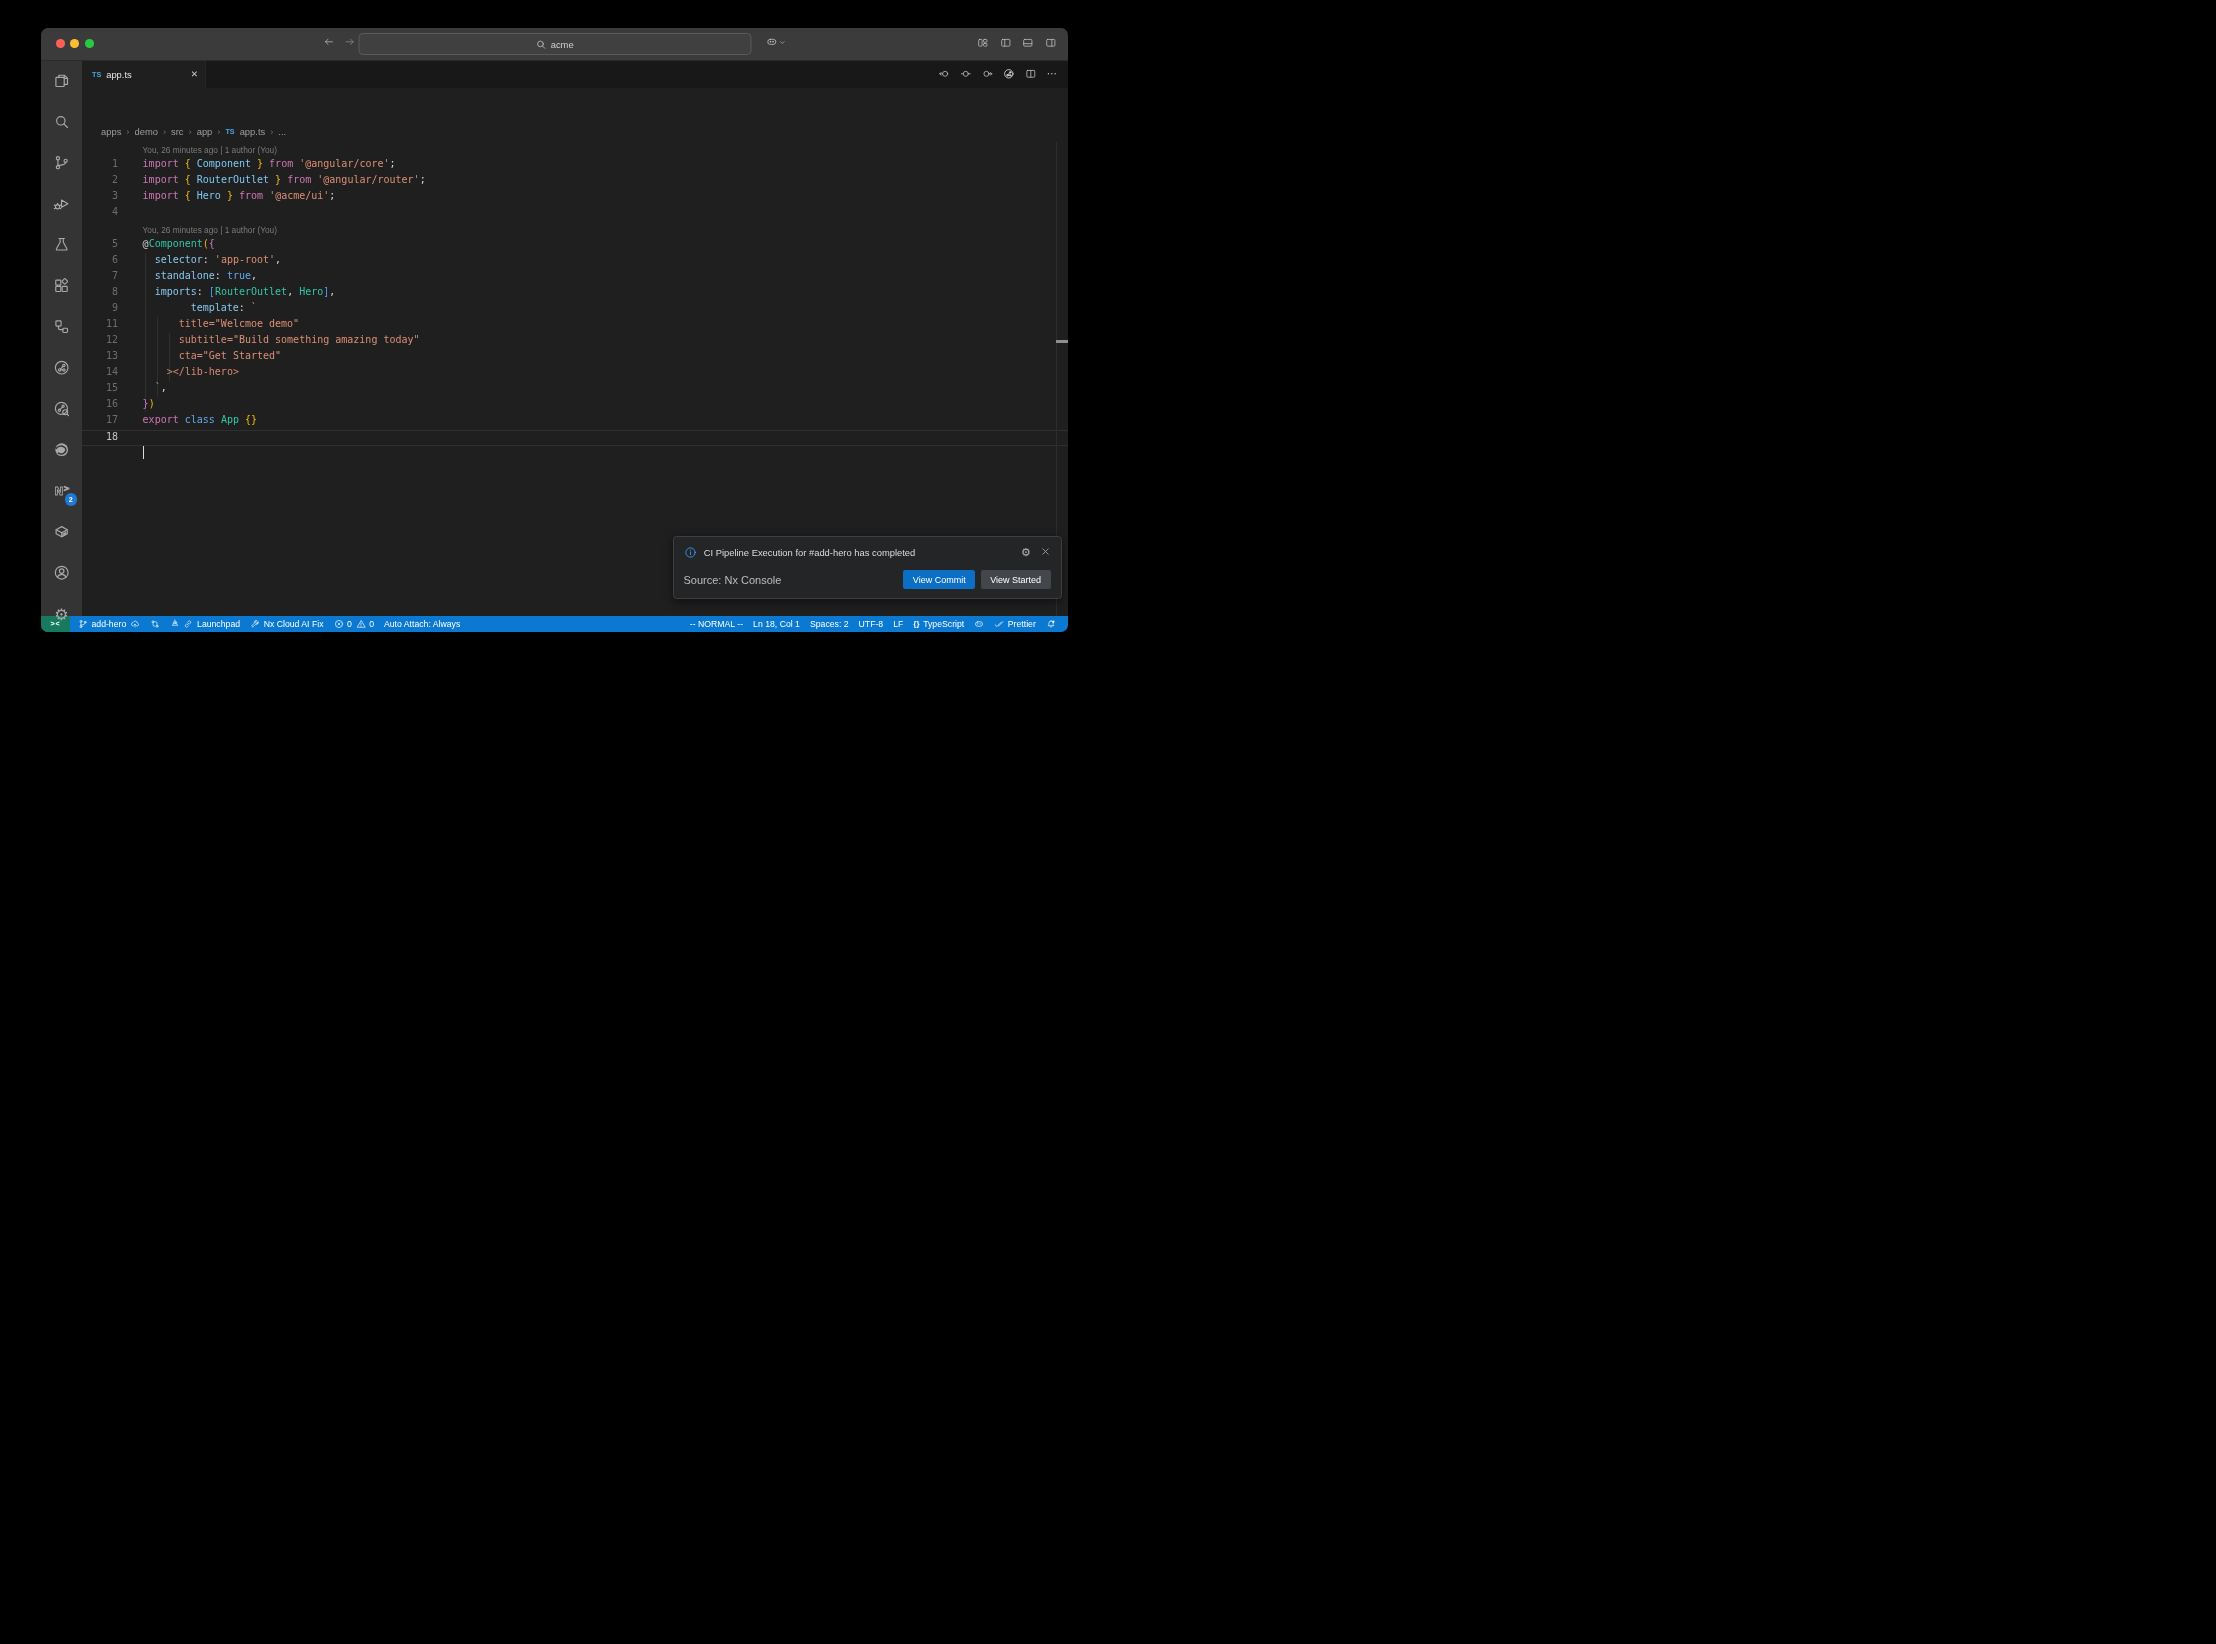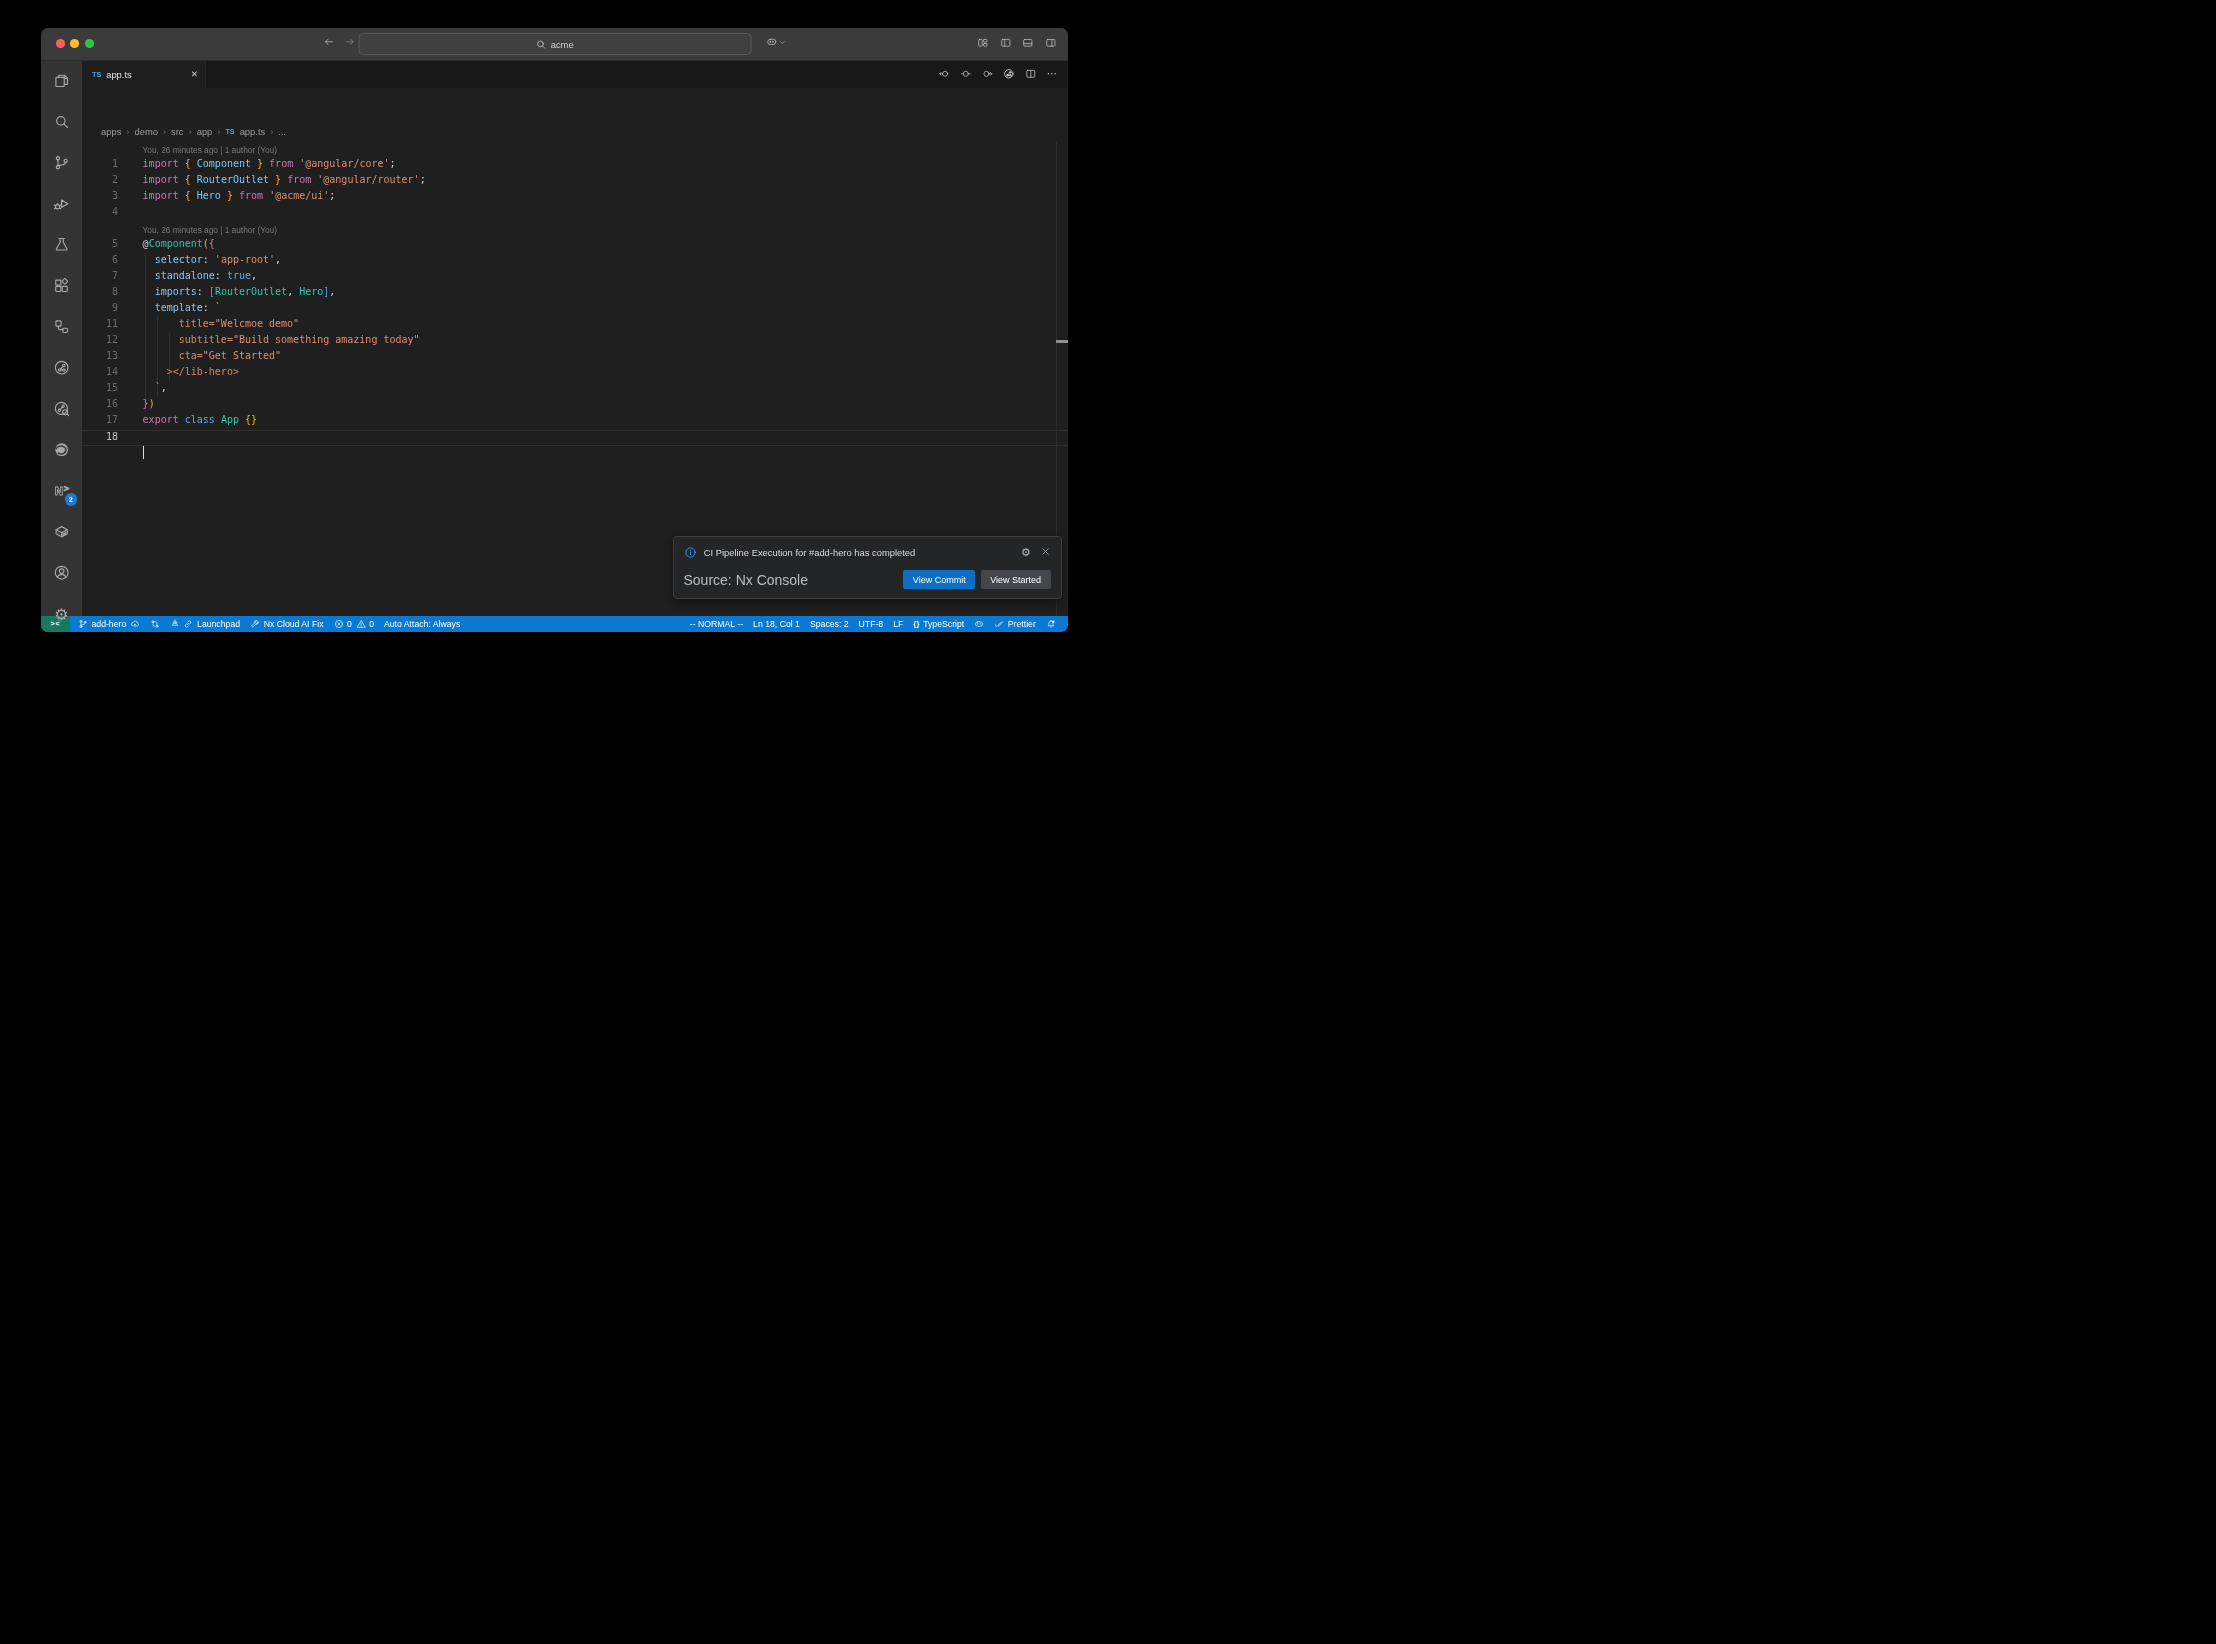--- a/index.html
+++ b/index.html
@@ -61,21 +61,21 @@
   .sb-right{margin-left:auto;padding-right:7.2px;}
   .sb-item{display:flex;align-items:center;gap:3.6px;padding:0 5px;height:16px;cursor:pointer;white-space:nowrap;}
   .sb-glyph{font-size:8px;font-weight:bold;}
   
   .toast{position:absolute;right:6.5px;bottom:33px;width:389px;background:#242526;border:0.7px solid #3f3f41;
     border-radius:3.6px;box-sizing:border-box;padding:8.7px 10px;box-shadow:0 2.2px 10px rgba(0,0,0,.5);}
   .toast-row1{display:flex;align-items:center;gap:7.2px;}
   .toast-title{flex:1;color:#dcdcdc;font-size:9.4px;}
   .toast-acts{display:flex;gap:8.7px;color:#b6b6b6;}
   .toast-row2{display:flex;align-items:center;margin-top:11.6px;}
-  .toast-src{color:#bdbdbd;font-size:14px;}
+  .toast-src{color:#bdbdbd;font-size:11px;}
   .toast-btns{margin-left:auto;display:flex;gap:5.8px;}
   .tbtn{border:none;border-radius:2.2px;padding:4.3px 9.4px;font-size:9px;color:#fff;cursor:pointer;
     font-family:"Liberation Sans",sans-serif;}
   .tbtn.primary{background:#0c6fc4;}
   .tbtn.secondary{background:#43474b;}
   
   .icon{display:inline-flex;flex:none;}
   .icon svg{width:100%;height:100%;}
   .i24{width:17.4px;height:17.4px;}
   .i18{width:13px;height:13px;}
@@ -400,21 +400,21 @@
               <div class="row">
                 <span class="ln">7</span>
                 <span class="lc"><span style="color: rgb(214, 214, 214);">  </span><span style="color: rgb(135, 200, 239);">standalone</span><span style="color: rgb(214, 214, 214);">: </span><span style="color: rgb(95, 168, 236);">true</span><span style="color: rgb(214, 214, 214);">,</span></span>
               </div>
               <div class="row">
                 <span class="ln">8</span>
                 <span class="lc"><span style="color: rgb(214, 214, 214);">  </span><span style="color: rgb(135, 200, 239);">imports</span><span style="color: rgb(214, 214, 214);">: </span><span style="color: rgb(79, 156, 245);">[</span><span style="color: rgb(47, 199, 167);">RouterOutlet</span><span style="color: rgb(214, 214, 214);">, </span><span style="color: rgb(47, 199, 167);">Hero</span><span style="color: rgb(79, 156, 245);">]</span><span style="color: rgb(214, 214, 214);">,</span></span>
               </div>
               <div class="row">
                 <span class="ln">9</span>
-                <span class="lc"><span style="color: rgb(214, 214, 214);">  </span><span style="color: rgb(135, 200, 239);">template</span><span style="color: rgb(214, 214, 214);">: </span><span style="color: rgb(221, 143, 116);">`</span></span>
+                <span class="lc"><span style="color: rgb(214, 214, 214);">  </span><span style="color: rgb(135, 200, 239); margin-left: 36px;">template</span><span style="color: rgb(214, 214, 214);">: </span><span style="color: rgb(221, 143, 116);">`</span></span>
               </div>
               <div class="row">
                 <span class="ln">11</span>
                 <span class="lc"><span style="color: rgb(214, 214, 214);">      </span><span style="color: rgb(214, 138, 112);">title=</span><span style="color: rgb(221, 143, 116);">"Welcmoe demo"</span></span>
               </div>
               <div class="row">
                 <span class="ln">12</span>
                 <span class="lc"><span style="color: rgb(214, 214, 214);">      </span><span style="color: rgb(214, 138, 112);">subtitle=</span><span style="color: rgb(221, 143, 116);">"Build something amazing today"</span></span>
               </div>
               <div class="row">

